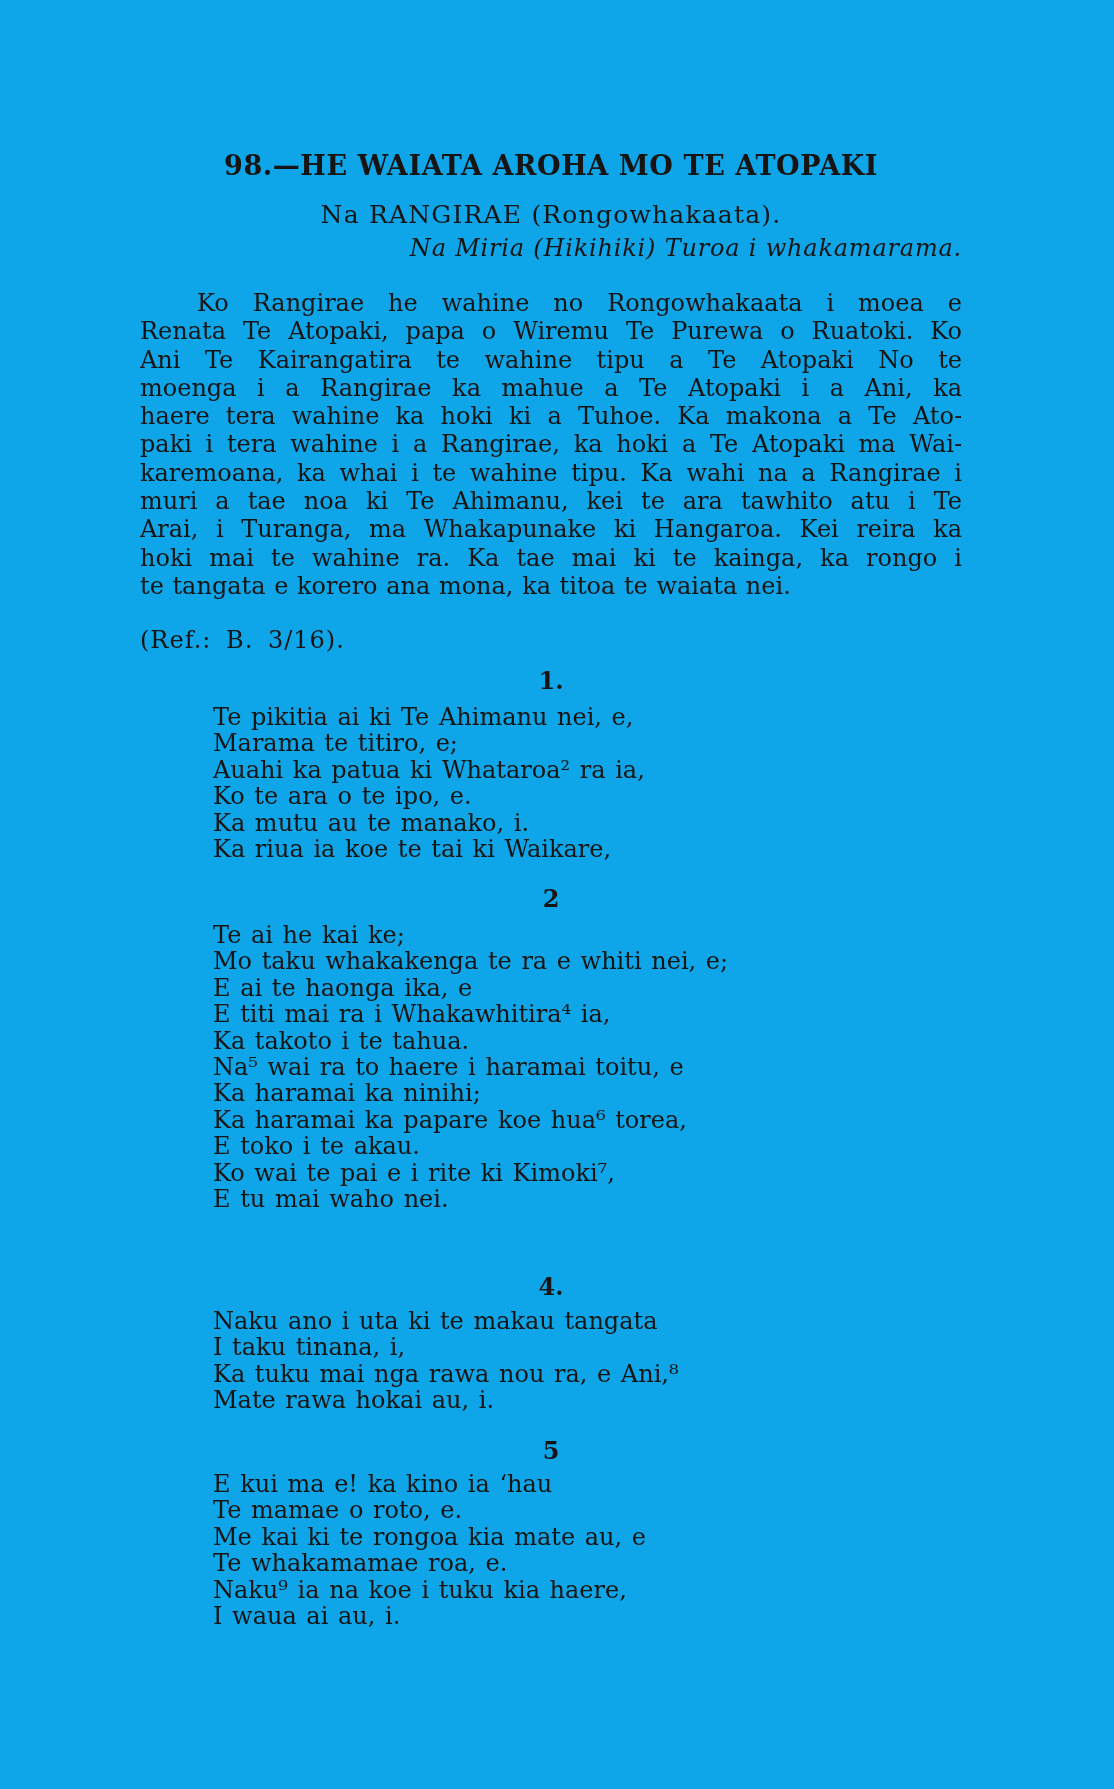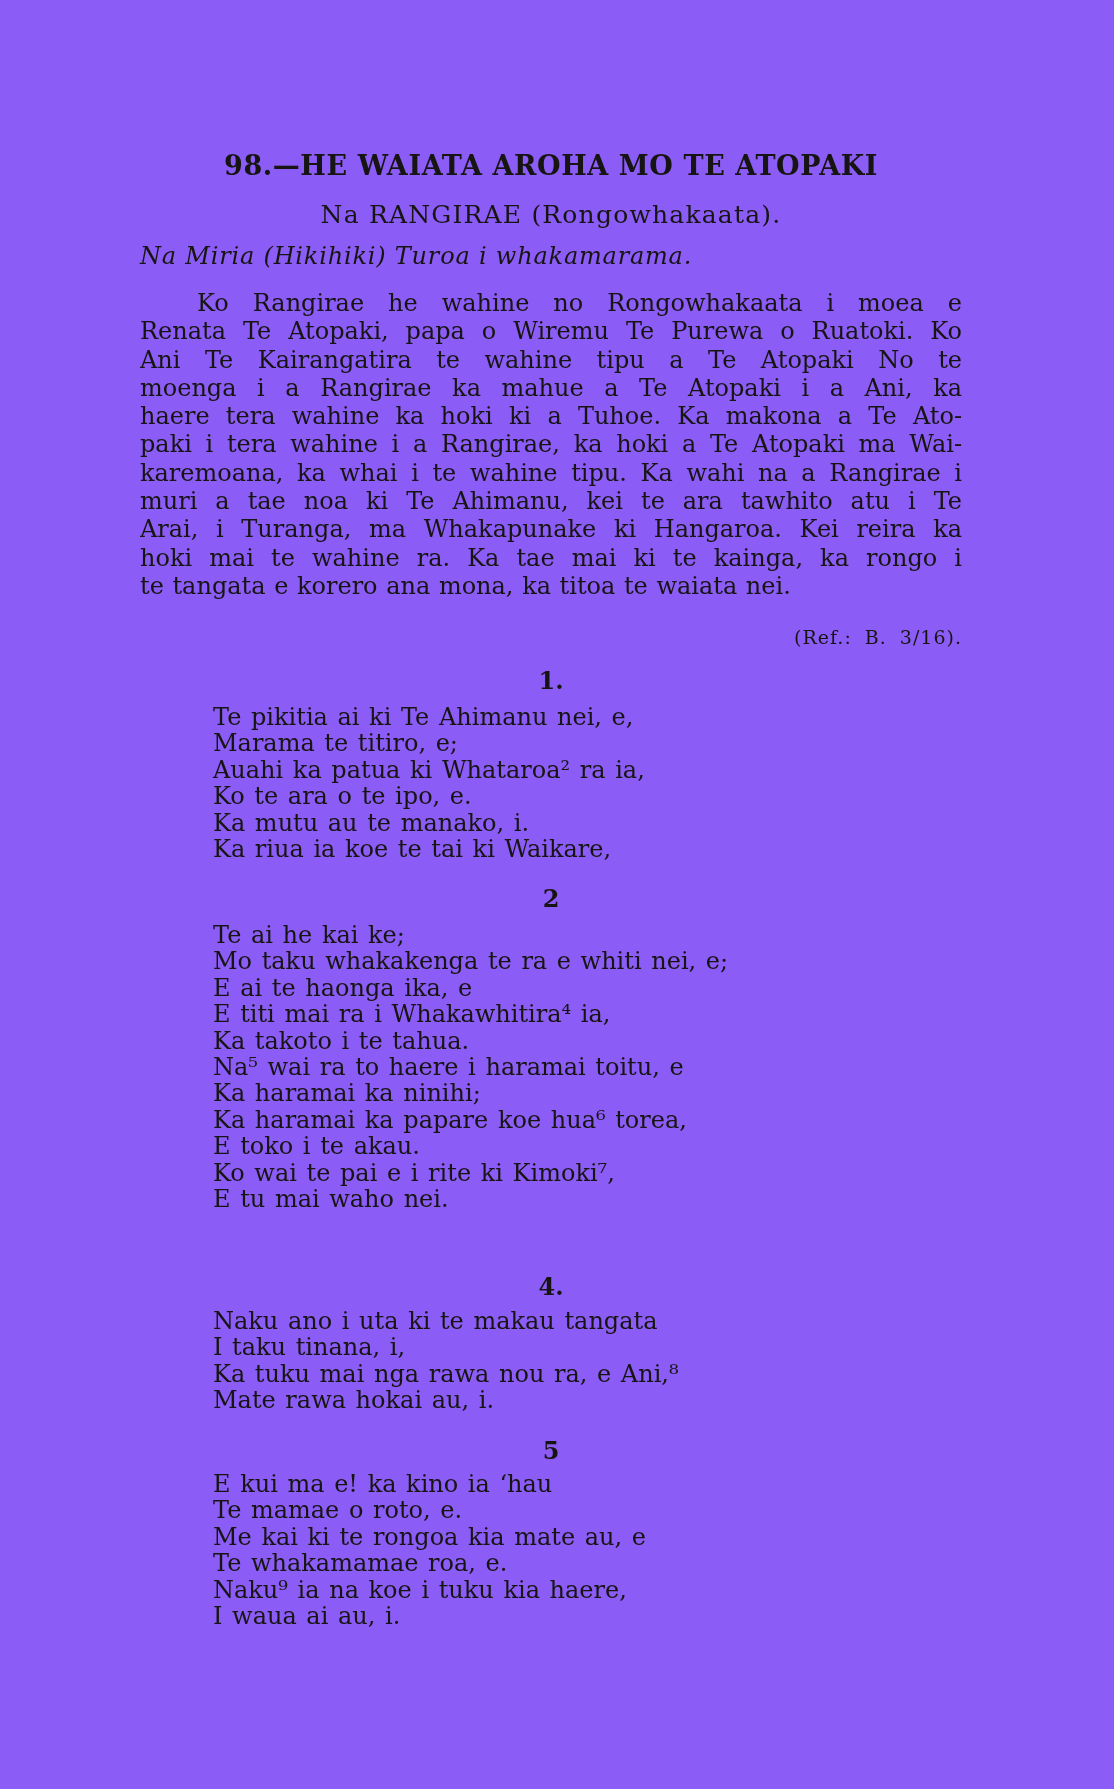--- a/index.html
+++ b/index.html
@@ -2,21 +2,21 @@
 <html><head>
 <meta charset="utf-8">
 <style>
   html, body { margin: 0; padding: 0; }
   body { background: #e8e8e4; }
   .page {
     position: relative;
     width: 1114px;
     height: 1789px;
     margin: 0 auto;
-    background: #8b5cf6;
+    background: #0ea5e9;
     font-family: "DejaVu Serif", "Liberation Serif", serif;
     color: #171513;
     overflow: hidden;
   }
   .col {
     position: absolute;
     left: 140px;
     width: 822px;
   }
   .title {
@@ -28,22 +28,22 @@
     white-space: nowrap;
   }
   .byline {
     top: 200px;
     text-align: center;
     font-size: 25px;
     letter-spacing: 1.2px;
     white-space: nowrap;
   }
   .attribution {
-    top: 242px;
-    text-align: left;
+    top: 234px;
+    text-align: right;
     font-size: 24px;
     font-style: italic;
     letter-spacing: 0.8px;
     white-space: nowrap;
   }
   .intro {
     top: 289px;
     font-size: 24px;
     line-height: 28.3px;
   }
@@ -57,22 +57,22 @@
     content: "";
     display: inline-block;
     width: 100%;
     height: 0;
   }
   .intro .pline.first { text-indent: 57px; }
   .intro .pline.last { text-align: left; }
   .intro .pline.last::after { content: none; }
   .ref {
     top: 626px;
-    text-align: right;
-    font-size: 19px;
+    text-align: left;
+    font-size: 24px;
     letter-spacing: 1px;
     word-spacing: 6px;
     white-space: nowrap;
   }
   .vhead {
     text-align: center;
     font-size: 24px;
     font-weight: 600;
   }
   .vhead.h1 { top: 666px; }

